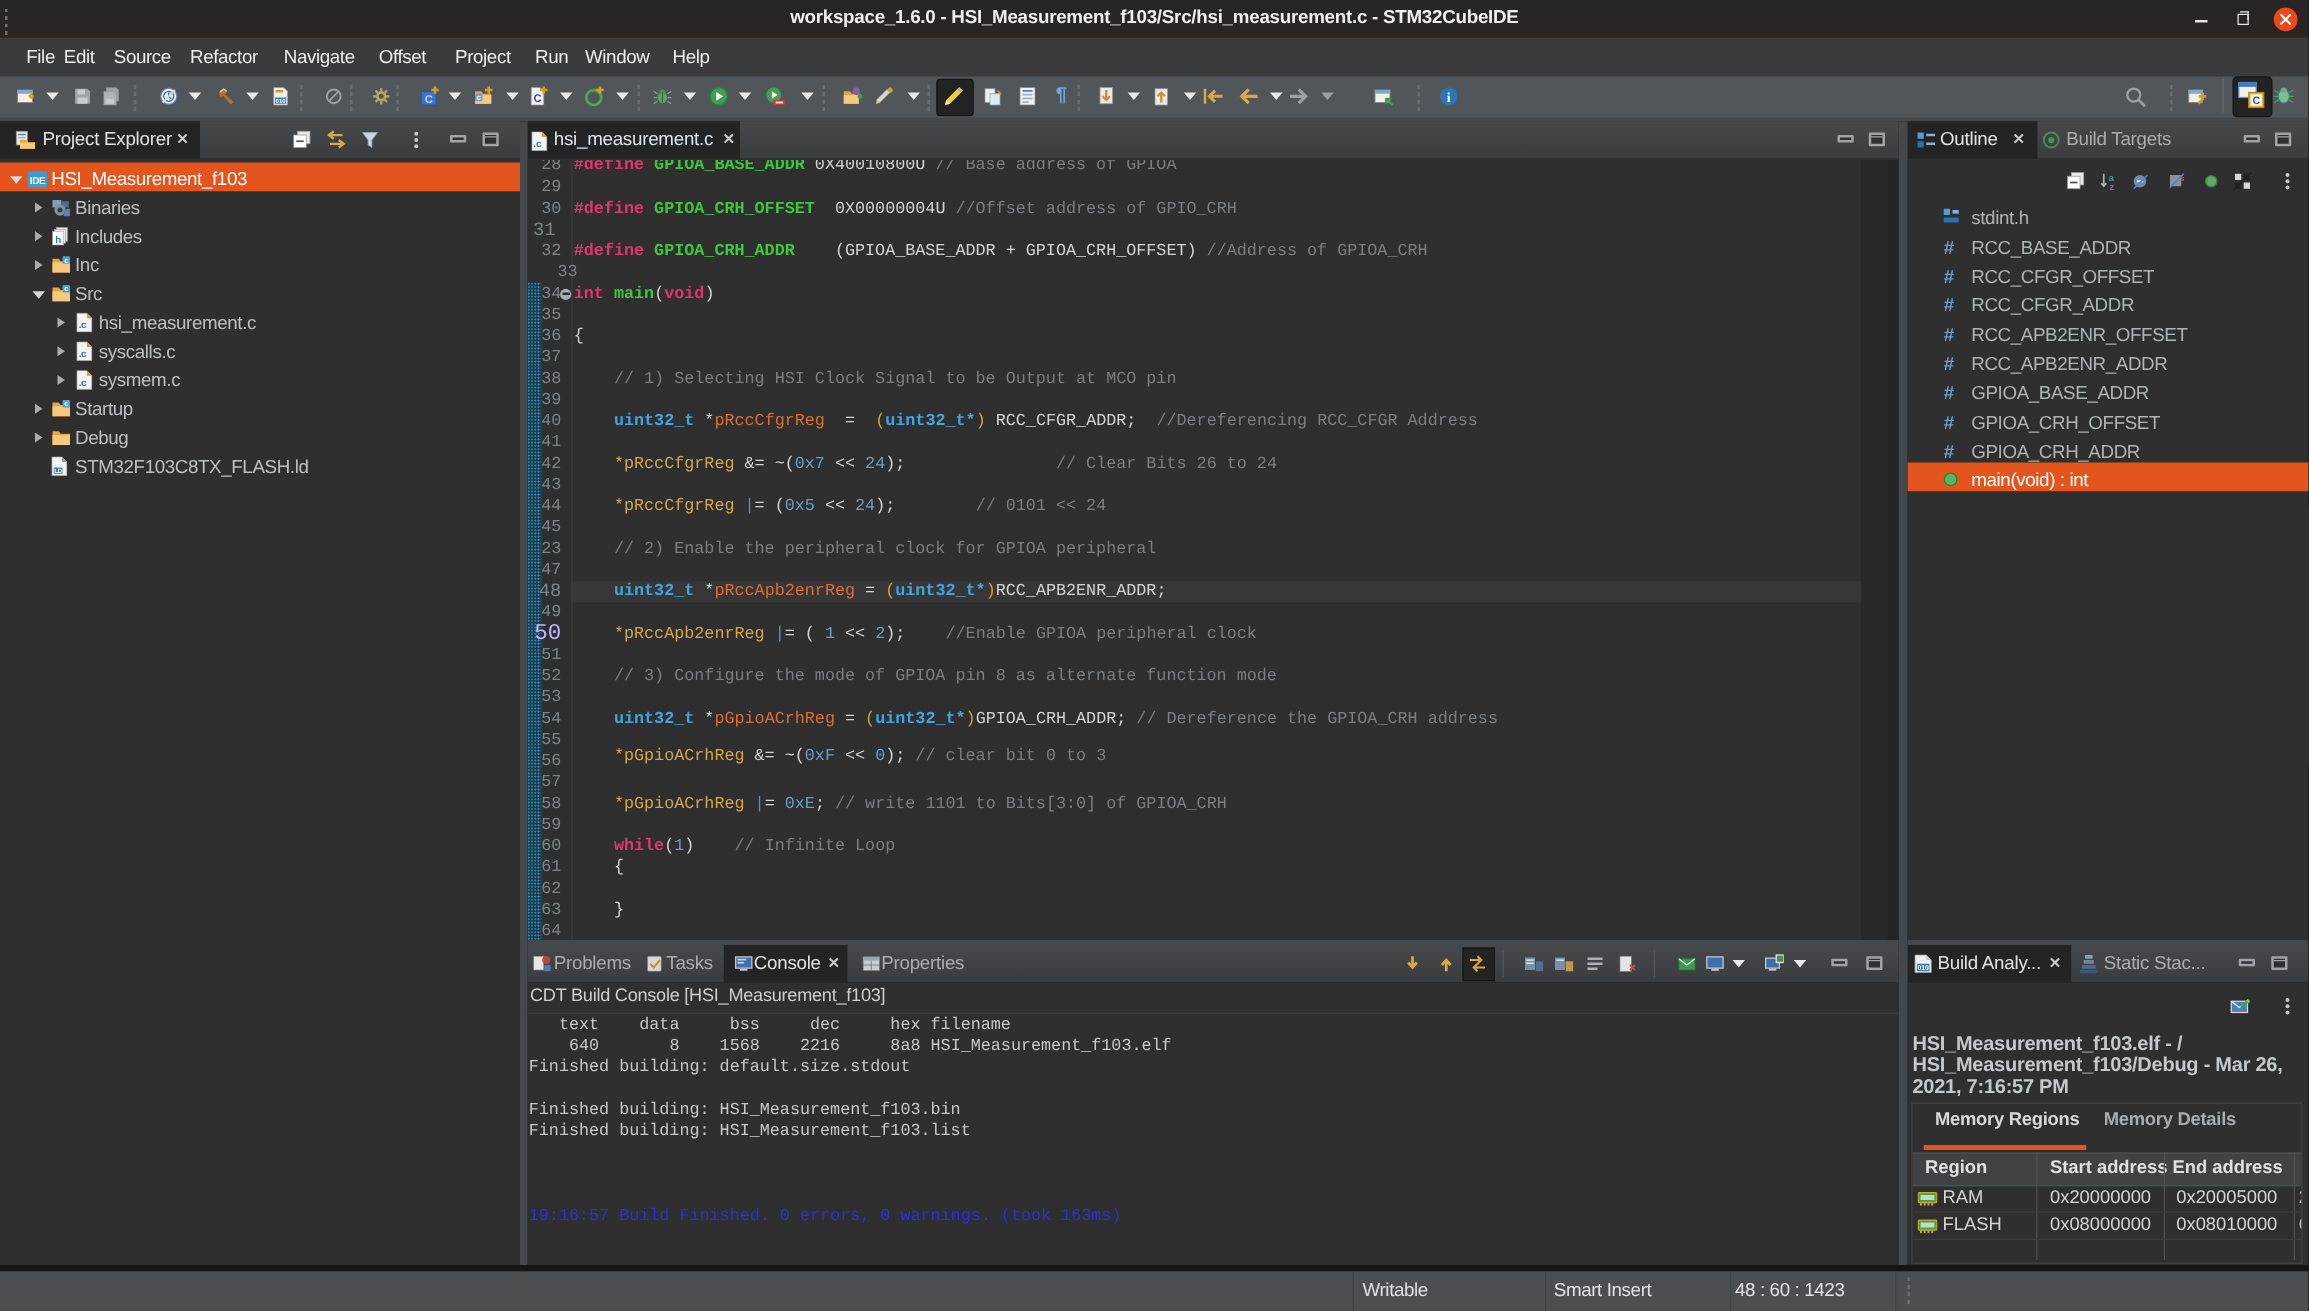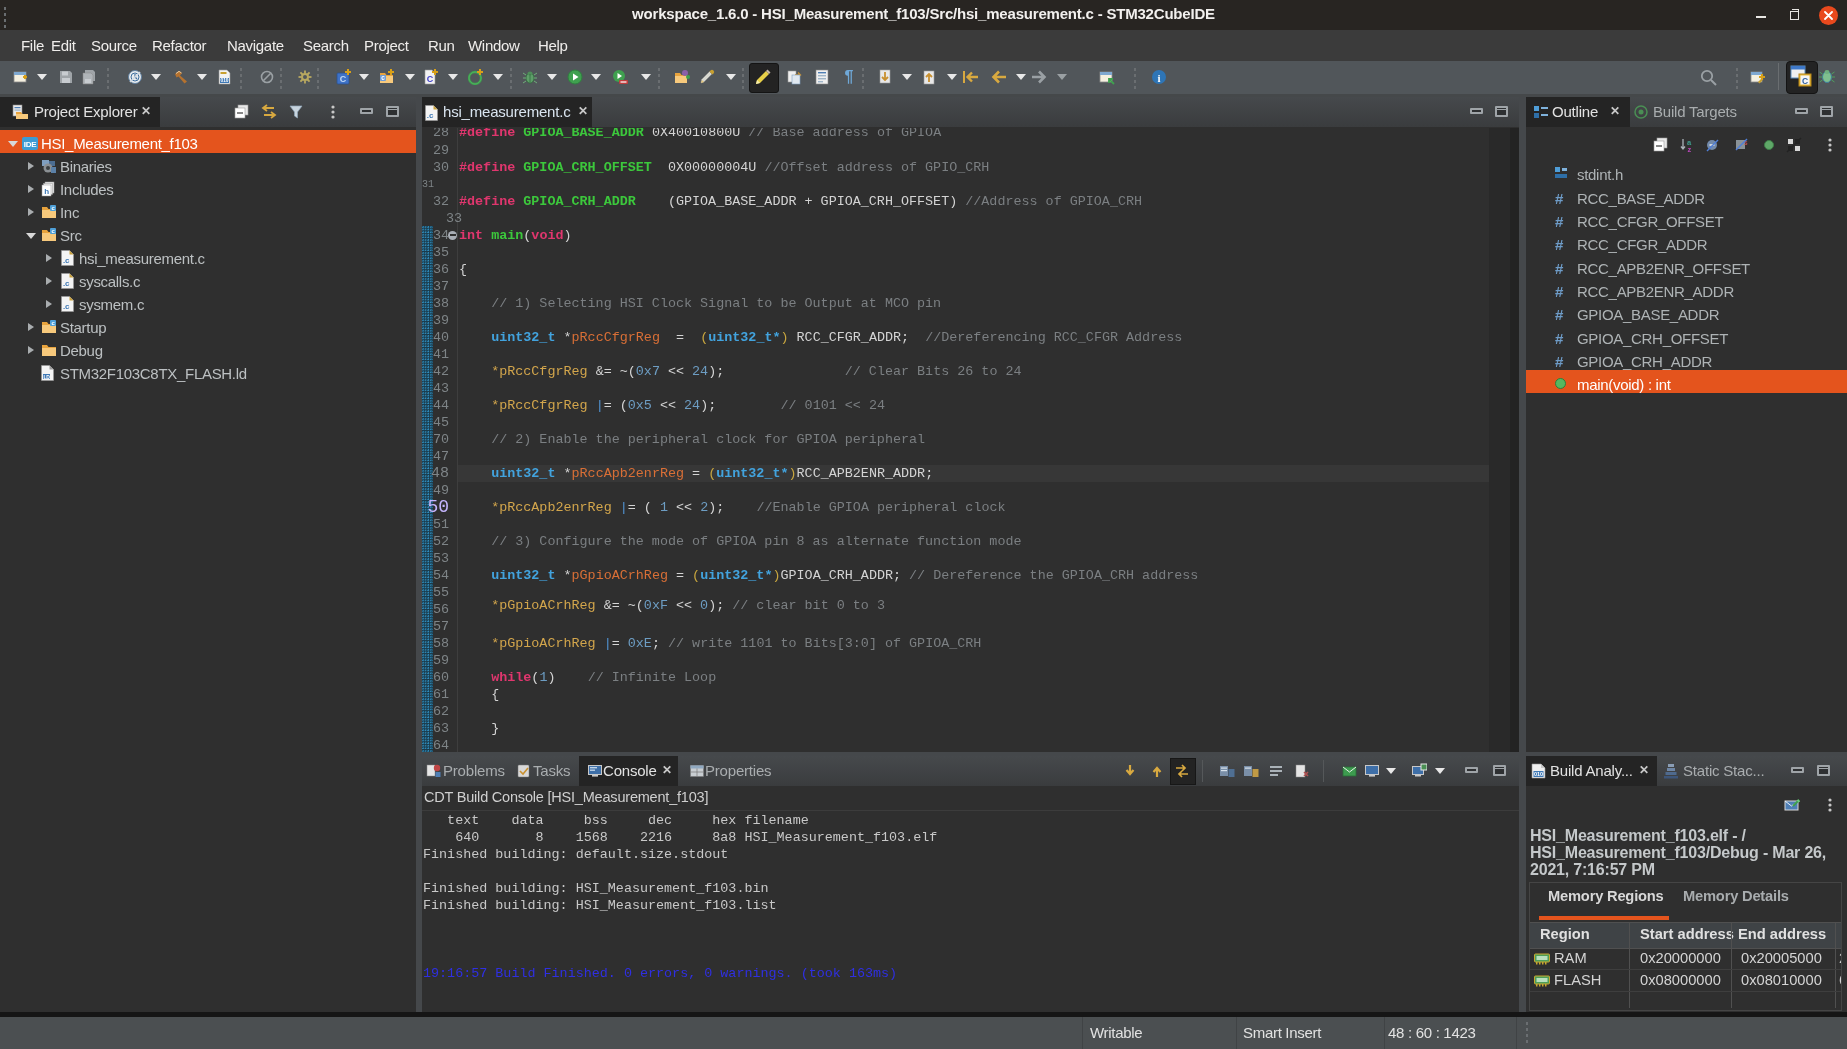--- a/index.html
+++ b/index.html
@@ -70,21 +70,21 @@
         <path d="M1 1 L8 8 M8 1 L1 8" stroke="#FFFFFF" stroke-width="1.8" stroke-linecap="round"></path>
       </svg>
   </div>
 
   <div class="abs" id="menubar">
     <div class="abs menu-item" style="left:21px;">File</div>
     <div class="abs menu-item" style="left:51px;">Edit</div>
     <div class="abs menu-item" style="left:91px;">Source</div>
     <div class="abs menu-item" style="left:152px;">Refactor</div>
     <div class="abs menu-item" style="left:227px;">Navigate</div>
-    <div class="abs menu-item" style="left:303px;">Search</div>
+    <div class="abs menu-item" style="left:303px;">Offset</div>
     <div class="abs menu-item" style="left:364px;">Project</div>
     <div class="abs menu-item" style="left:428px;">Run</div>
     <div class="abs menu-item" style="left:468px;">Window</div>
     <div class="abs menu-item" style="left:538px;">Help</div>
   </div>
 
   <div class="abs" id="toolbar">
     <span class="tsep" style="left:4px;top:-54px;"></span>
 
     <svg class="icon16" style="left:13px;top:8px;" viewBox="0 0 16 16">
@@ -477,36 +477,36 @@
       <div class="abs" style="left:0;top:98.24px;width:10.5px;height:527px;background-color:#1A3A4A;background-image:radial-gradient(circle at 1px 1px,#3090C2 0.62px,transparent 0.85px);background-size:2.6px 2.6px;"></div>
       <div class="abs" style="left:35px;top:0;width:1px;height:625px;background:#3E3E3E;"></div>
       <div class="abs" style="left:1067px;top:0;width:21px;height:625px;background:#292929;"></div>
       <div class="abs" style="left:1088px;top:0;width:9px;height:625px;background:#232323;"></div>
       <div class="abs" style="left:26px;top:102.5px;width:9px;height:9px;border-radius:50%;background:#A8ADB5;"></div>
       <div class="abs" style="left:27.5px;top:106.3px;width:6px;height:1.6px;background:#2F2F2F;"></div>
       <div id="gutter">
           <div class="abs mono" style="left:0;top:-4.00px;width:27px;height:17px;line-height:17px;font-size:13.4px;color:#7E8487;text-align:right;">28</div>
 <div class="abs mono" style="left:0;top:14.3px;width:27px;height:17px;line-height:17px;font-size:13.4px;color:#7E8487;text-align:right;">29</div>
 <div class="abs mono" style="left:0;top:31.3px;width:27px;height:17px;line-height:17px;font-size:13.4px;color:#7E8487;text-align:right;">30</div>
-<div class="abs mono" style="left:0;top:48.3px;width:27px;height:17px;line-height:17px;font-size:10px;color:#7E8487;text-align:left;">31</div>
+<div class="abs mono" style="left:0;top:48.3px;width:27px;height:17px;line-height:17px;font-size:15px;color:#7E8487;text-align:center;">31</div>
 <div class="abs mono" style="left:0;top:65.3px;width:27px;height:17px;line-height:17px;font-size:13.4px;color:#7E8487;text-align:right;">32</div>
 <div class="abs mono" style="left:0;top:82.3px;width:27px;height:17px;line-height:17px;font-size:13.4px;color:#7E8487;text-align:right;padding-left:13px;">33</div>
 <div class="abs mono" style="left:0;top:99.3px;width:27px;height:17px;line-height:17px;font-size:13.4px;color:#7E8487;text-align:right;">34</div>
 <div class="abs mono" style="left:0;top:116.3px;width:27px;height:17px;line-height:17px;font-size:13.4px;color:#7E8487;text-align:right;">35</div>
 <div class="abs mono" style="left:0;top:133.3px;width:27px;height:17px;line-height:17px;font-size:13.4px;color:#7E8487;text-align:right;">36</div>
 <div class="abs mono" style="left:0;top:150.3px;width:27px;height:17px;line-height:17px;font-size:13.4px;color:#7E8487;text-align:right;">37</div>
 <div class="abs mono" style="left:0;top:167.3px;width:27px;height:17px;line-height:17px;font-size:13.4px;color:#7E8487;text-align:right;">38</div>
 <div class="abs mono" style="left:0;top:184.3px;width:27px;height:17px;line-height:17px;font-size:13.4px;color:#7E8487;text-align:right;">39</div>
 <div class="abs mono" style="left:0;top:201.3px;width:27px;height:17px;line-height:17px;font-size:13.4px;color:#7E8487;text-align:right;">40</div>
 <div class="abs mono" style="left:0;top:218.3px;width:27px;height:17px;line-height:17px;font-size:13.4px;color:#7E8487;text-align:right;">41</div>
 <div class="abs mono" style="left:0;top:235.3px;width:27px;height:17px;line-height:17px;font-size:13.4px;color:#7E8487;text-align:right;">42</div>
 <div class="abs mono" style="left:0;top:252.3px;width:27px;height:17px;line-height:17px;font-size:13.4px;color:#7E8487;text-align:right;">43</div>
 <div class="abs mono" style="left:0;top:269.3px;width:27px;height:17px;line-height:17px;font-size:13.4px;color:#7E8487;text-align:right;">44</div>
 <div class="abs mono" style="left:0;top:286.3px;width:27px;height:17px;line-height:17px;font-size:13.4px;color:#7E8487;text-align:right;">45</div>
-<div class="abs mono" style="left:0;top:303.3px;width:27px;height:17px;line-height:17px;font-size:13.4px;color:#7E8487;text-align:right;">70</div>
+<div class="abs mono" style="left:0;top:303.3px;width:27px;height:17px;line-height:17px;font-size:13.4px;color:#7E8487;text-align:right;">23</div>
 <div class="abs mono" style="left:0;top:320.3px;width:27px;height:17px;line-height:17px;font-size:13.4px;color:#7E8487;text-align:right;">47</div>
 <div class="abs mono" style="left:0;top:337.3px;width:27px;height:17px;line-height:17px;font-size:15px;color:#7E8487;text-align:right;">48</div>
 <div class="abs mono" style="left:0;top:354.3px;width:27px;height:17px;line-height:17px;font-size:13.4px;color:#7E8487;text-align:right;">49</div>
 <div class="abs mono" style="left:0;top:371.3px;width:27px;height:17px;line-height:17px;font-size:18px;color:#c4b5fd;text-align:right;">50</div>
 <div class="abs mono" style="left:0;top:388.3px;width:27px;height:17px;line-height:17px;font-size:13.4px;color:#7E8487;text-align:right;">51</div>
 <div class="abs mono" style="left:0;top:405.3px;width:27px;height:17px;line-height:17px;font-size:13.4px;color:#7E8487;text-align:right;">52</div>
 <div class="abs mono" style="left:0;top:422.3px;width:27px;height:17px;line-height:17px;font-size:13.4px;color:#7E8487;text-align:right;">53</div>
 <div class="abs mono" style="left:0;top:439.3px;width:27px;height:17px;line-height:17px;font-size:13.4px;color:#7E8487;text-align:right;">54</div>
 <div class="abs mono" style="left:0;top:456.3px;width:27px;height:17px;line-height:17px;font-size:13.4px;color:#7E8487;text-align:right;">55</div>
 <div class="abs mono" style="left:0;top:473.3px;width:27px;height:17px;line-height:17px;font-size:13.4px;color:#7E8487;text-align:right;">56</div>

